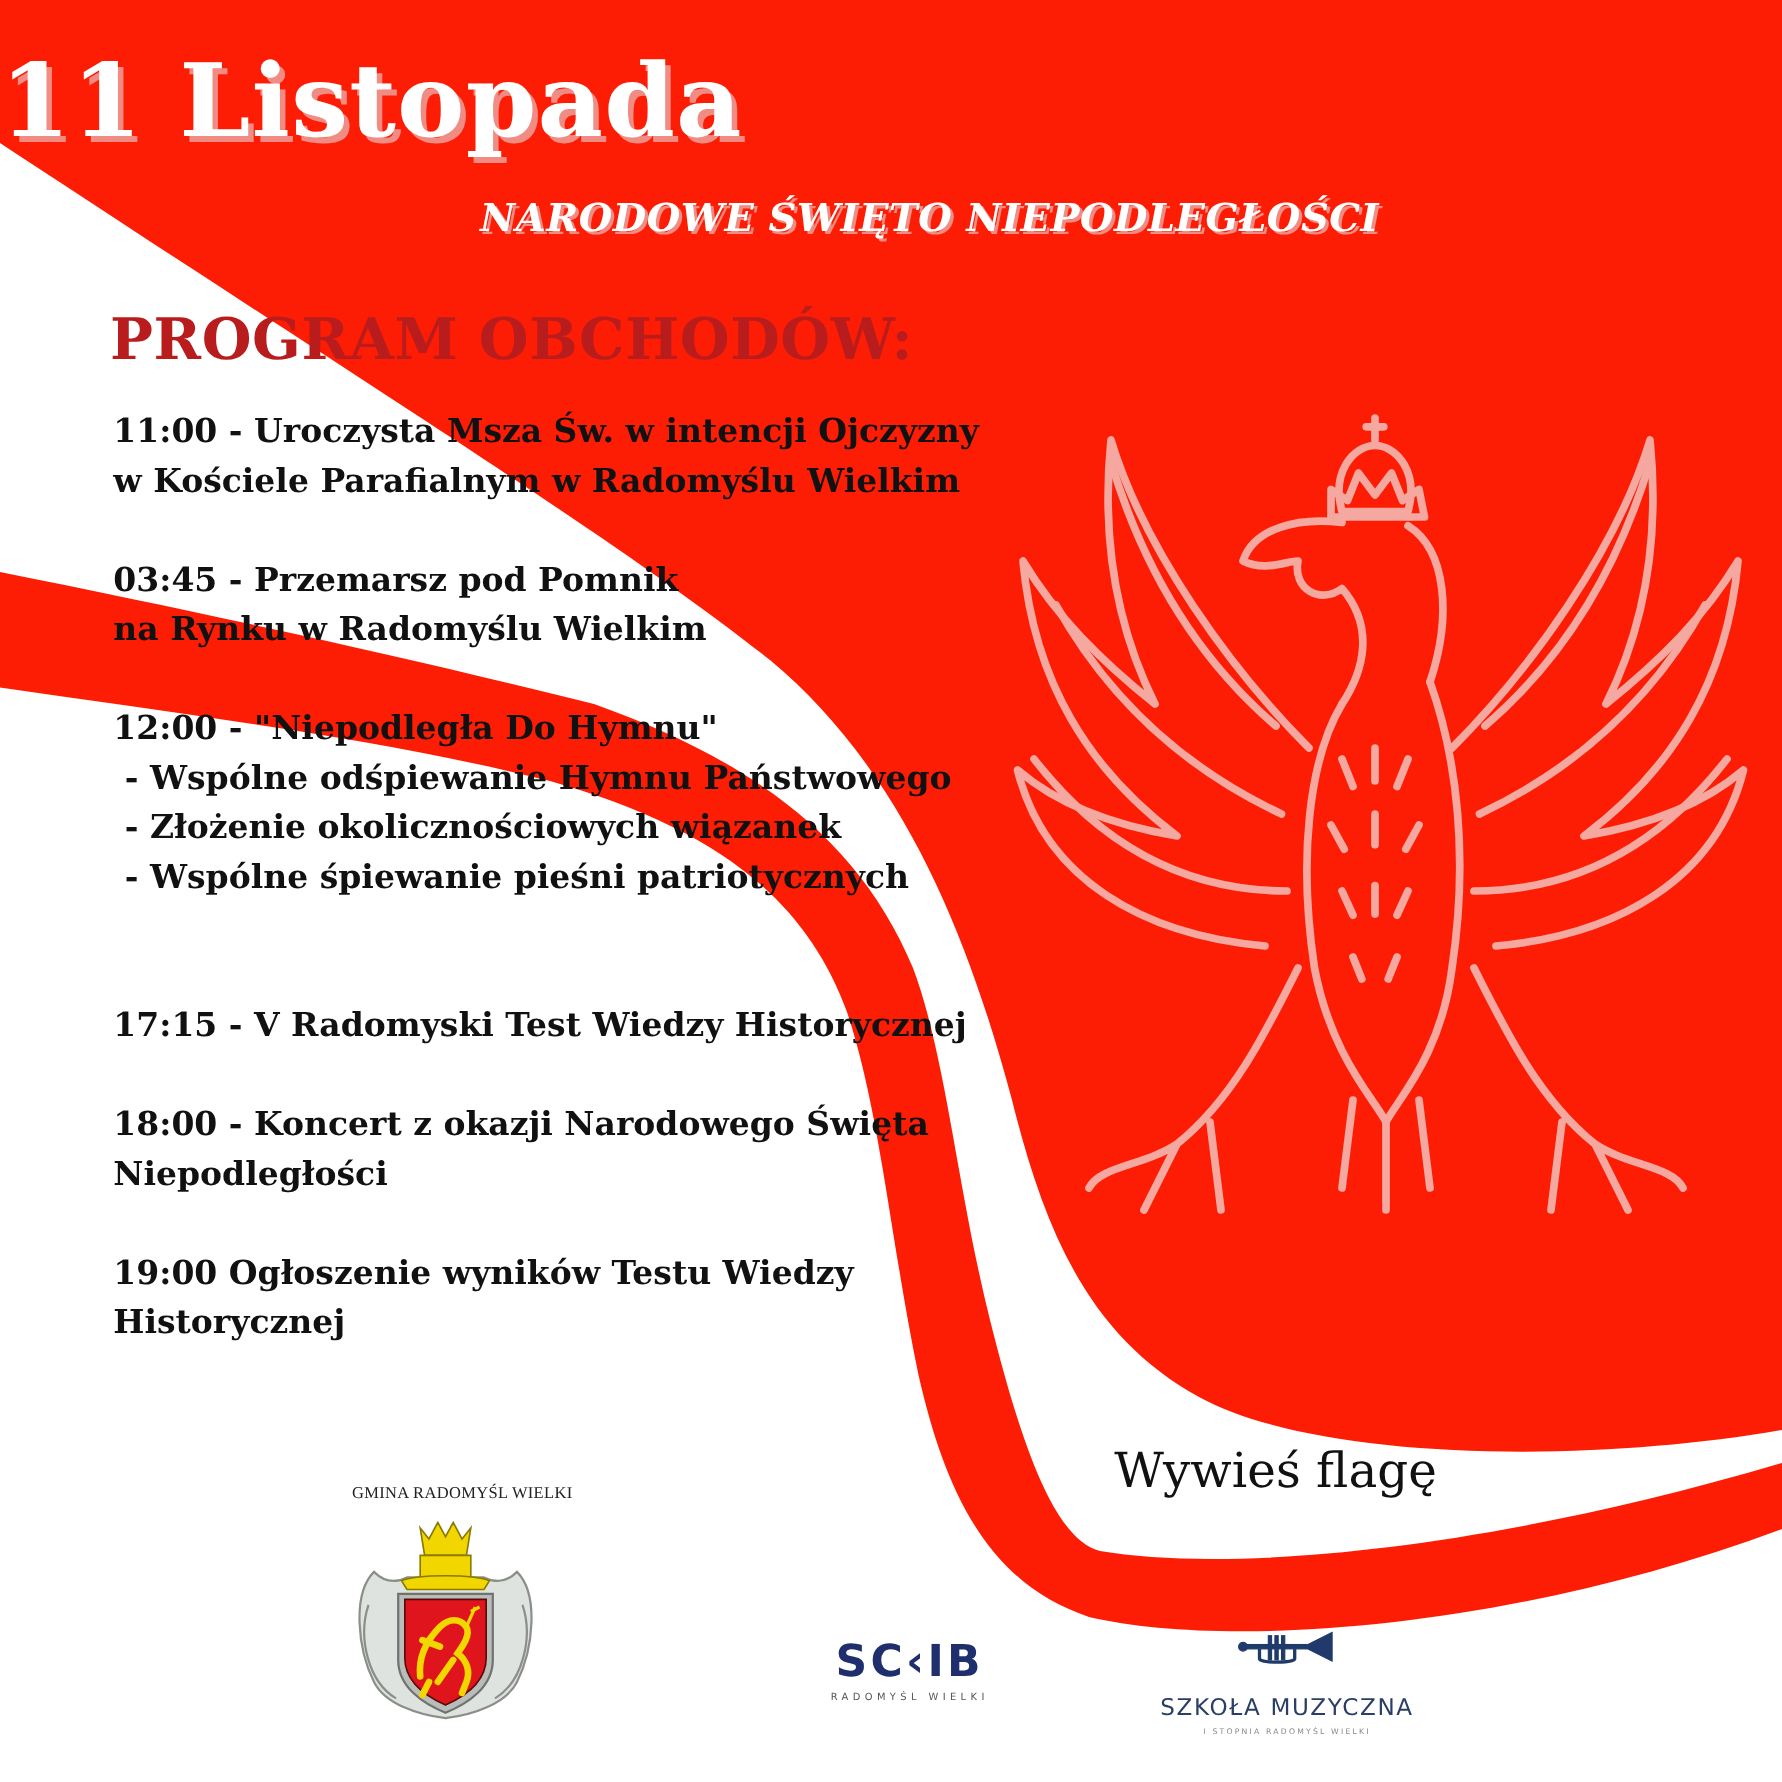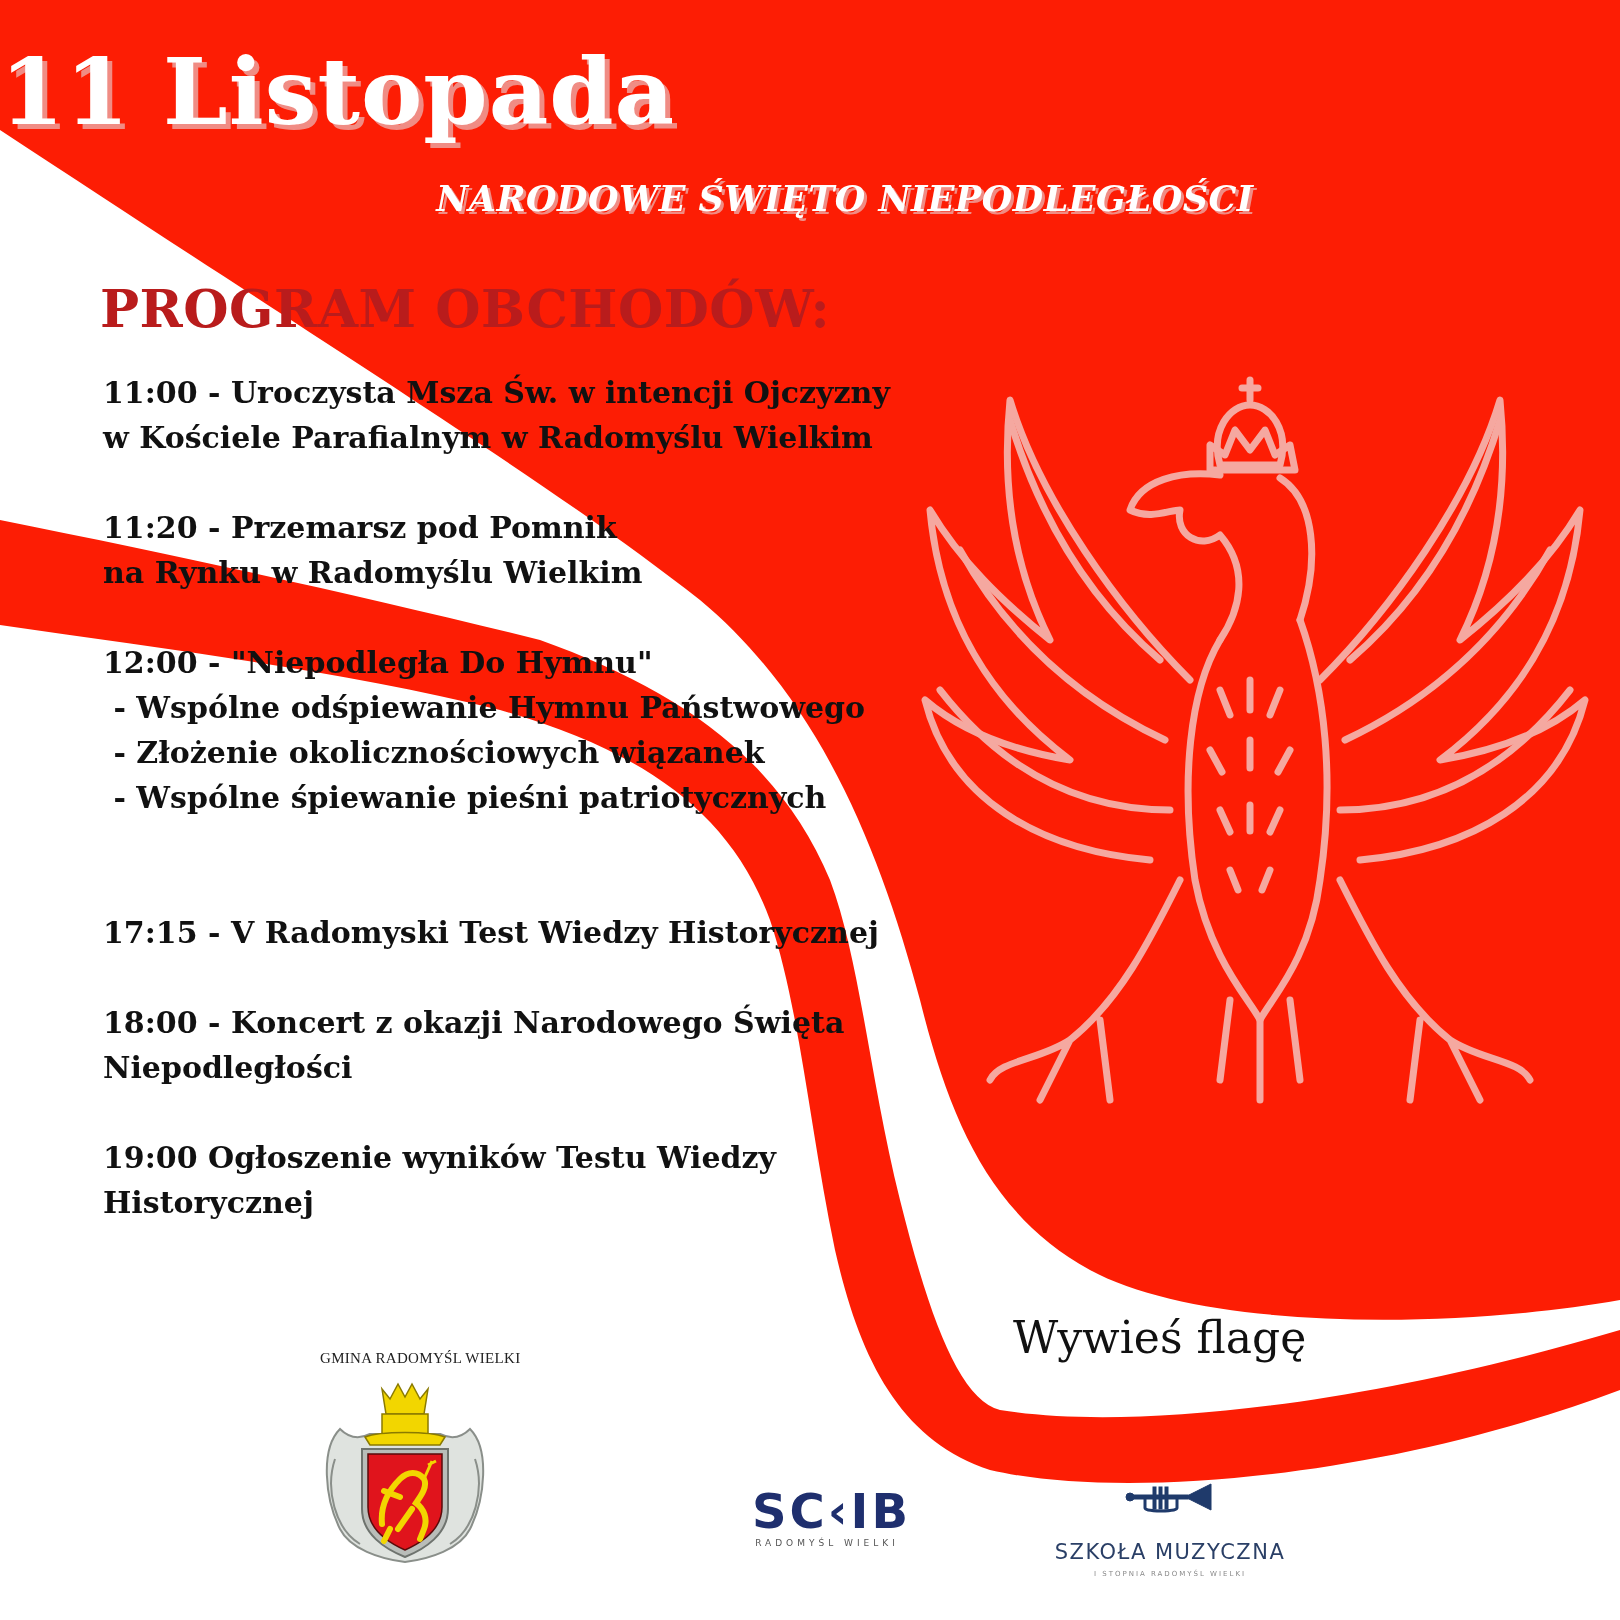--- a/index.html
+++ b/index.html
@@ -29,21 +29,21 @@
   .gap-2 { height: 90px; }
   .venue { font-size: 32px; letter-spacing: 0.3px; }
   .flag-note {
     position: absolute; left: 1013px; top: 1312px;
     font-family: "DejaVu Serif", serif; font-size: 44px; color: #111111;
   }
   .gmina-logo { position: absolute; left: 320px; top: 1350px; width: 230px; }
   .gmina-label { font-family: "Liberation Serif", serif; font-size: 15px; color: #222222; letter-spacing: 0.3px; }
   .crest { margin-top: 12px; }
   .sckib-logo { position: absolute; left: 752px; top: 1488px; width: 150px; text-align: center; }
-  .sckib-mark { font-family: "DejaVu Sans", sans-serif; font-weight: bold; font-size: 48px; color: #1f2f6e; letter-spacing: 3px; line-height: 46px; }
+  .sckib-mark { font-family: "DejaVu Sans", sans-serif; font-weight: bold; font-size: 40px; color: #1f2f6e; letter-spacing: 3px; line-height: 46px; }
   .sckib-sub { font-family: "DejaVu Sans", sans-serif; font-size: 9px; letter-spacing: 4px; color: #555555; margin-top: 4px; }
   .music-logo { position: absolute; left: 1050px; top: 1482px; width: 240px; text-align: center; }
   .music-name { font-family: "DejaVu Sans", sans-serif; font-size: 21px; color: #2a3f66; letter-spacing: 1.5px; margin-top: 20px; }
   .music-sub { font-family: "DejaVu Sans", sans-serif; font-size: 7px; color: #888888; letter-spacing: 2px; margin-top: 6px; }
 </style>
 </head>
 <body>
 
 <svg class="bg" viewBox="0 0 1620 1620" xmlns="http://www.w3.org/2000/svg">
   <rect width="1620" height="1620" fill="#ffffff"></rect>
@@ -89,21 +89,21 @@
 
 <div class="program-heading">PROGRAM OBCHODÓW:</div>
 
 <div class="schedule">
   <div>
     <div class="line">11:00 - Uroczysta Msza Św. w intencji Ojczyzny</div>
     <div class="line">w Kościele Parafialnym w Radomyślu Wielkim</div>
   </div>
   <div class="gap-1"></div>
   <div>
-    <div class="line">11:20 - Przemarsz pod Pomnik</div>
+    <div class="line">03:45 - Przemarsz pod Pomnik</div>
     <div class="line">na Rynku w Radomyślu Wielkim</div>
   </div>
   <div class="gap-1"></div>
   <div>
     <div class="line">12:00 - "Niepodległa Do Hymnu"</div>
     <div class="line" style="white-space:pre"> - Wspólne odśpiewanie Hymnu Państwowego</div>
     <div class="line" style="white-space:pre"> - Złożenie okolicznościowych wiązanek</div>
     <div class="line" style="white-space:pre"> - Wspólne śpiewanie pieśni patriotycznych</div>
   </div>
   <div class="gap-2"></div>

